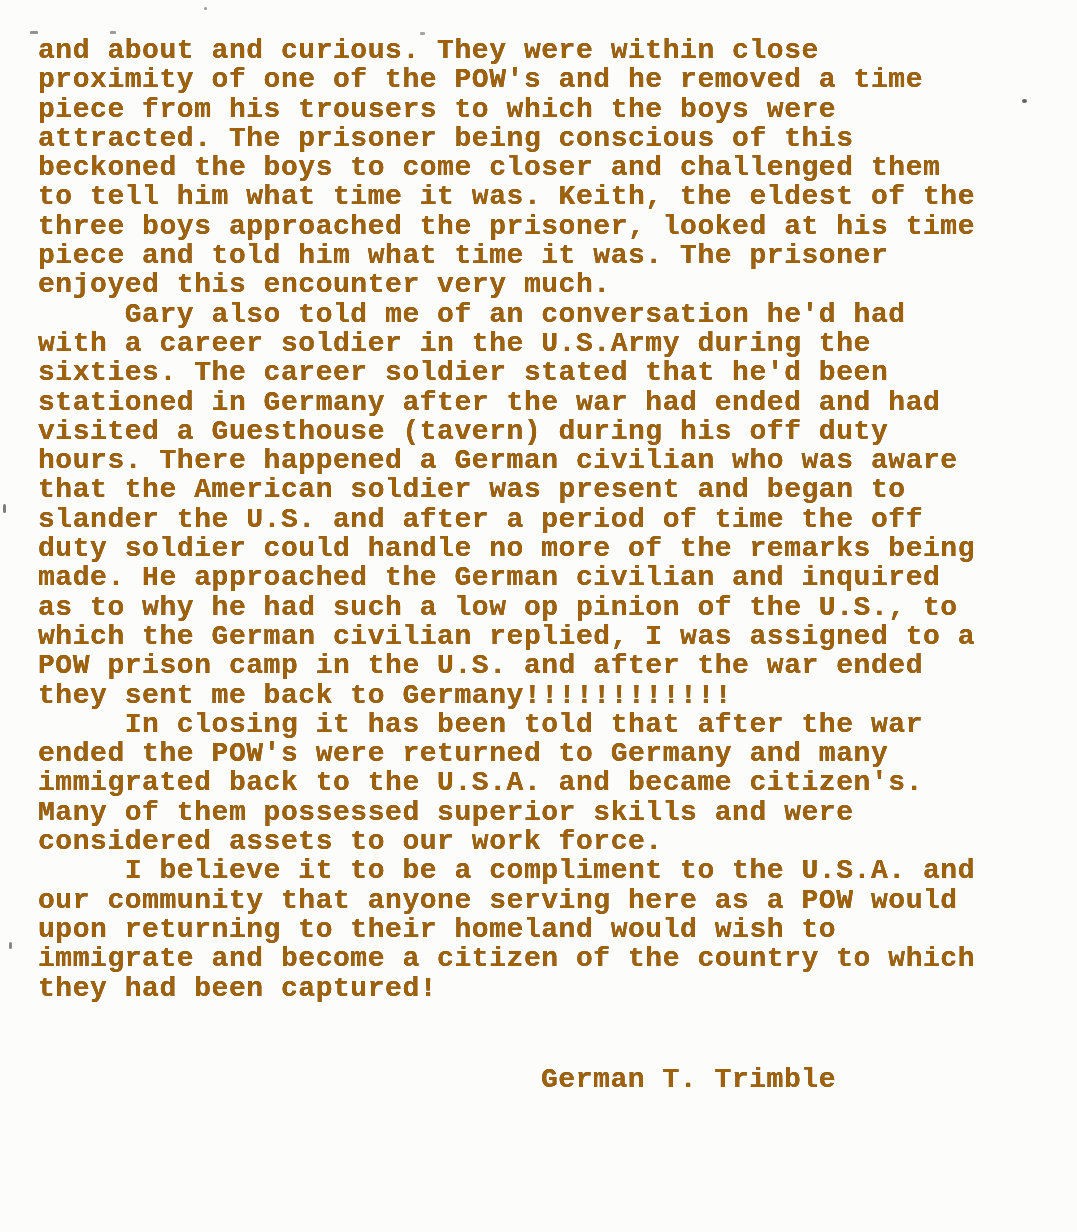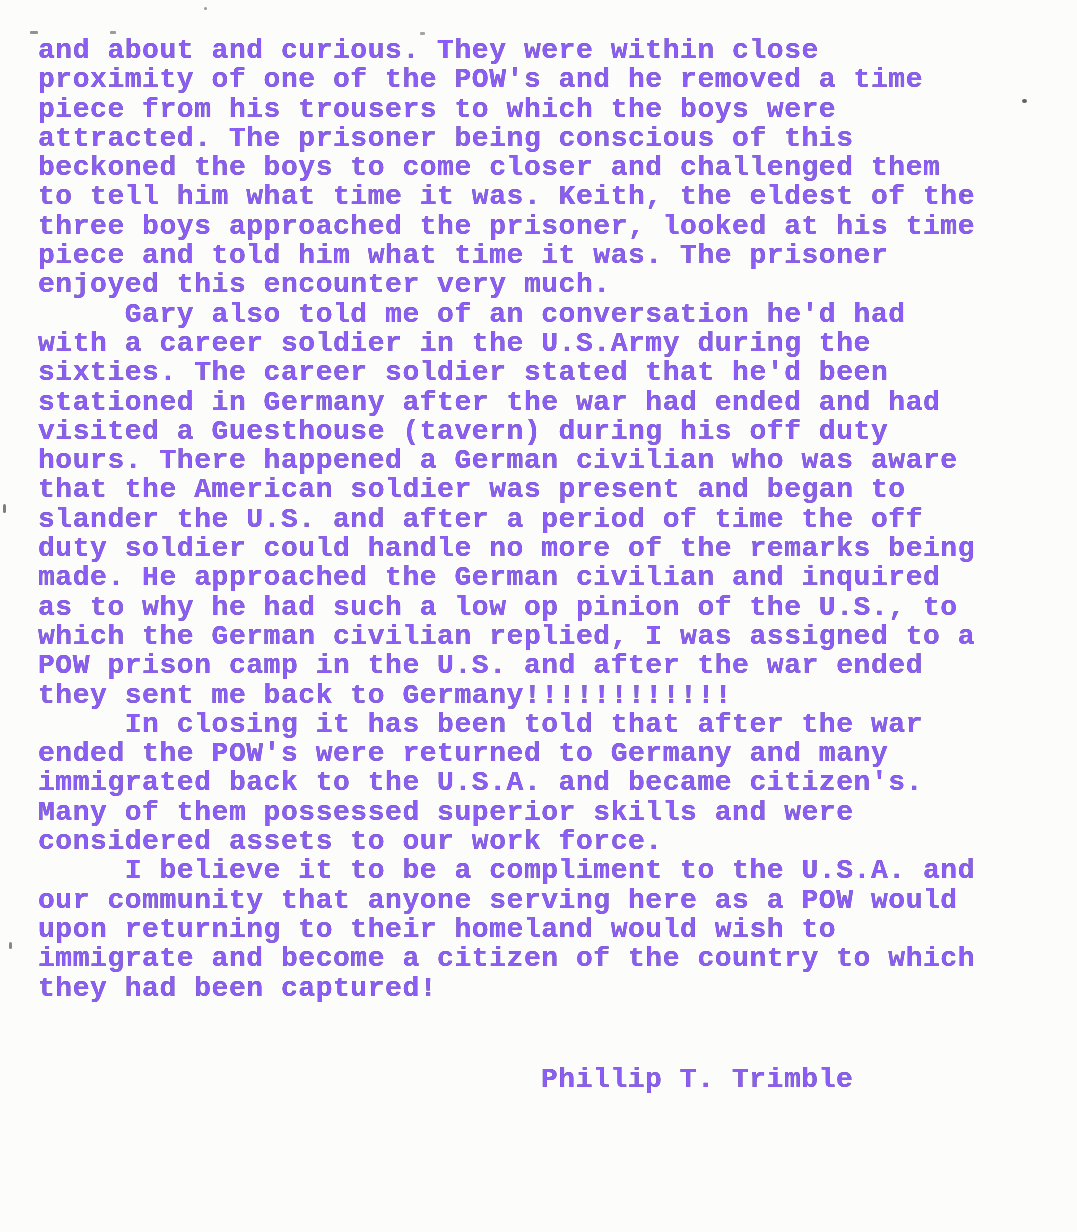--- a/index.html
+++ b/index.html
@@ -7,21 +7,21 @@
     padding: 0;
     background: #ffffff;
   }
   .page {
     position: relative;
     width: 1077px;
     height: 1232px;
     background: #fcfcfa;
     overflow: hidden;
     font-family: "Liberation Mono", "DejaVu Sans Mono", monospace;
-    color: #8b5cf6;
+    color: #a16207;
   }
   .body-text {
     position: absolute;
     left: 38px;
     top: 36px;
     font-size: 28px;
     line-height: 29.3px;
     font-weight: 700;
     letter-spacing: 0.55px;
     white-space: pre;
@@ -58,21 +58,21 @@
   .speck.s8 { left: 962px;  top: 193px; width: 3px; height: 3px; opacity: 0.4; }
 </style>
 </head>
 <body>
 
 <div class="page">
 
   <div class="body-text"><div class="paragraph"><div class="line">and about and curious. They were within close</div><div class="line">proximity of one of the POW's and he removed a time</div><div class="line">piece from his trousers to which the boys were</div><div class="line">attracted. The prisoner being conscious of this</div><div class="line">beckoned the boys to come closer and challenged them</div><div class="line">to tell him what time it was. Keith, the eldest of the</div><div class="line">three boys approached the prisoner, looked at his time</div><div class="line">piece and told him what time it was. The prisoner</div><div class="line">enjoyed this encounter very much.</div></div><div class="paragraph"><div class="line">     Gary also told me of an conversation he'd had</div><div class="line">with a career soldier in the U.S.Army during the</div><div class="line">sixties. The career soldier stated that he'd been</div><div class="line">stationed in Germany after the war had ended and had</div><div class="line">visited a Guesthouse (tavern) during his off duty</div><div class="line">hours. There happened a German civilian who was aware</div><div class="line">that the American soldier was present and began to</div><div class="line">slander the U.S. and after a period of time the off</div><div class="line">duty soldier could handle no more of the remarks being</div><div class="line">made. He approached the German civilian and inquired</div><div class="line">as to why he had such a low op pinion of the U.S., to</div><div class="line">which the German civilian replied, I was assigned to a</div><div class="line">POW prison camp in the U.S. and after the war ended</div><div class="line">they sent me back to Germany!!!!!!!!!!!!</div></div><div class="paragraph"><div class="line">     In closing it has been told that after the war</div><div class="line">ended the POW's were returned to Germany and many</div><div class="line">immigrated back to the U.S.A. and became citizen's.</div><div class="line">Many of them possessed superior skills and were</div><div class="line">considered assets to our work force.</div></div><div class="paragraph"><div class="line">     I believe it to be a compliment to the U.S.A. and</div><div class="line">our community that anyone serving here as a POW would</div><div class="line">upon returning to their homeland would wish to</div><div class="line">immigrate and become a citizen of the country to which</div><div class="line">they had been captured!</div></div></div>
 
   <div class="signature">
-    <div class="sig-line">Phillip T. Trimble</div>
+    <div class="sig-line">German T. Trimble</div>
     
     
     
     
   </div>
 
   <div class="speck s1"></div>
   <div class="speck s2"></div>
   <div class="speck s3"></div>
   <div class="speck s4"></div>

